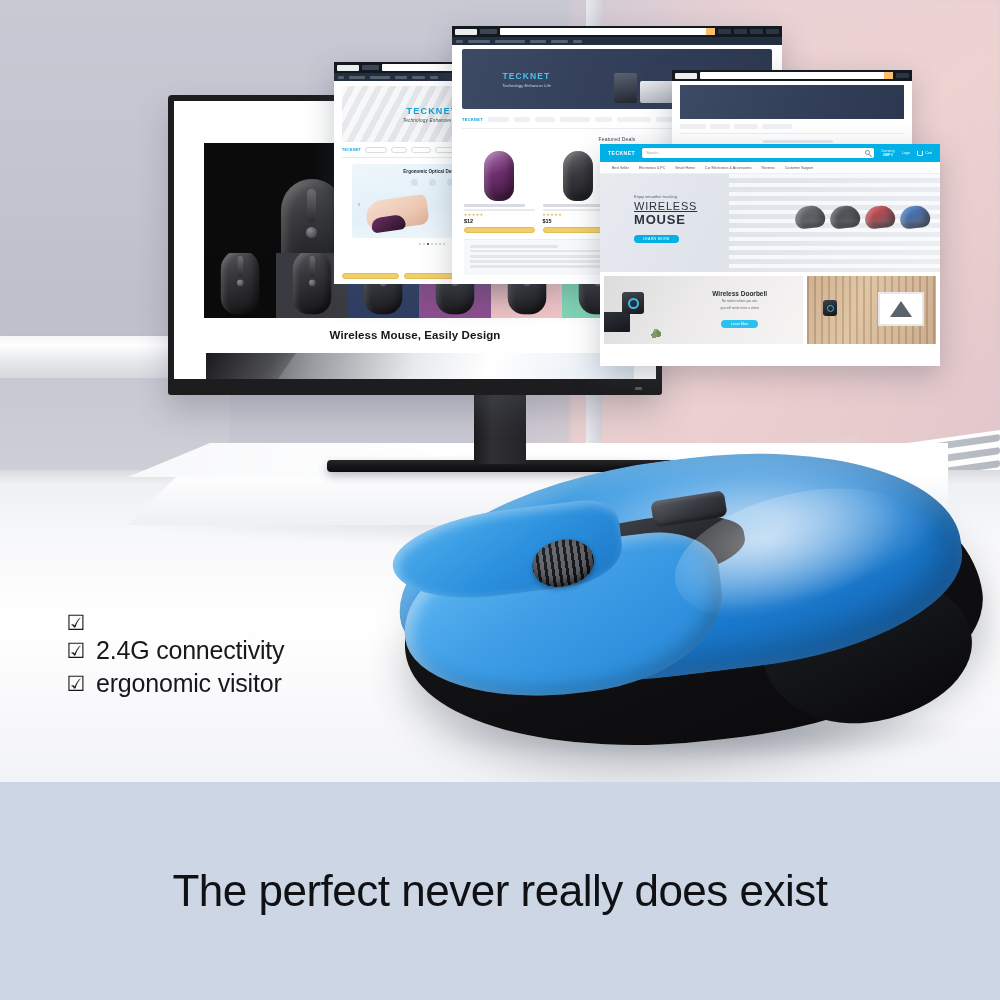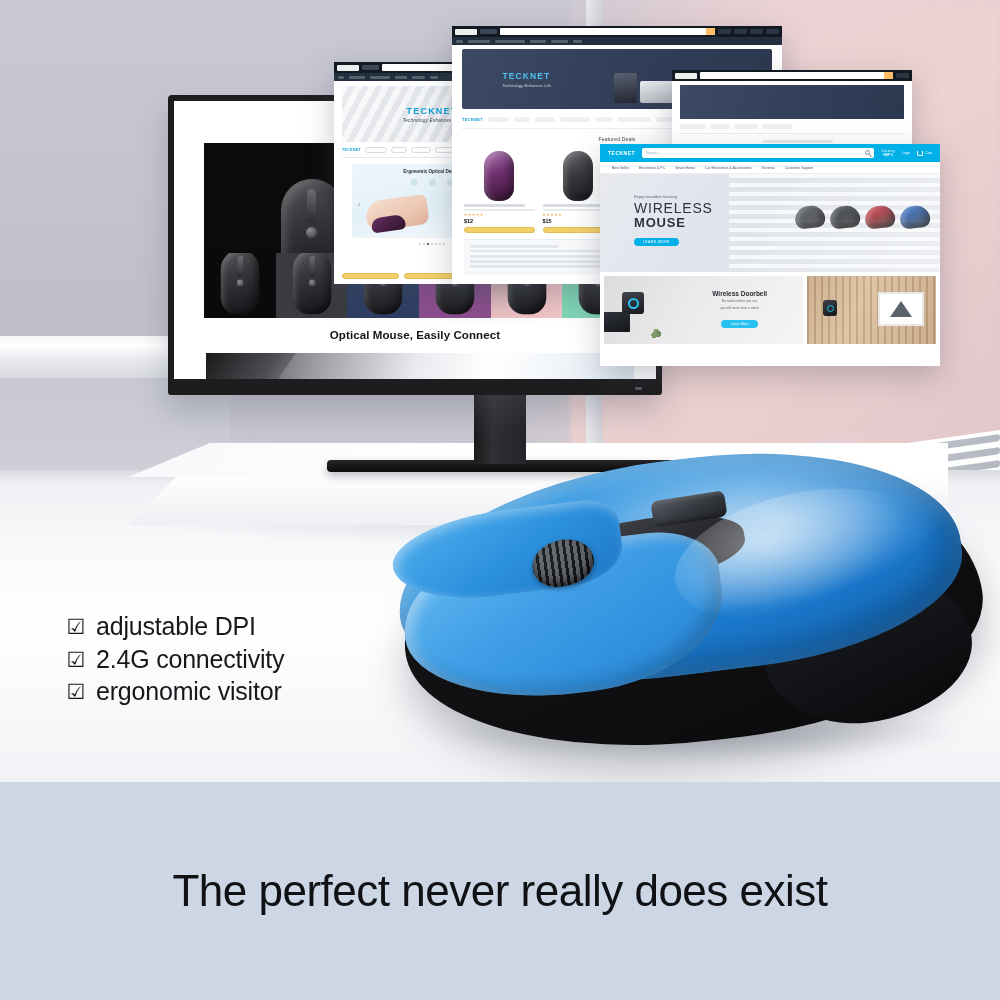--- a/index.html
+++ b/index.html
@@ -296,21 +296,21 @@
   .d-nav { height:12px; background:#fff; display:flex; align-items:center; gap:10px; padding:0 12px; border-bottom:1px solid #eceef1;}
   .d-nav span { font-size:3.5px; color:#4a525d; white-space:nowrap;}
   .d-hero {
     height: 98px; position:relative; overflow:hidden;
     background: linear-gradient(120deg,#e8eaf0 0%,#dfe3ea 40%,#eceef2 100%);
   }
   .d-hero-blinds { position:absolute; right:0; top:0; width:62%; height:100%; overflow:hidden;}
   .d-hero-blinds i { position:absolute; left:0; width:100%; height:4px; background: rgba(255,255,255,.72);}
   .d-hero-txt { position:absolute; left:34px; top:20px; }
   .d-hero-txt .small { font-size:4px; color:#5b646f; margin-bottom:2px; }
-  .d-hero-txt .big1 { font-size:14px; color:#2a3440; letter-spacing:.8px; line-height:1.05;}
+  .d-hero-txt .big1 { font-size:11px; color:#2a3440; letter-spacing:.8px; line-height:1.05;text-decoration:underline;}
   .d-hero-txt .big2 { font-size:13px; color:#2a3440; letter-spacing:.8px; font-weight:700; line-height:1.05;}
   .d-learn {
     margin-top:5px; display:inline-block; padding:2px 9px; border-radius:7px;
     background:#00b0e6; color:#fff; font-size:3.6px; letter-spacing:.3px;
   }
   .d-mice { position:absolute; right:10px; top:32px; display:flex; gap:5px; align-items:flex-end;}
   .d-mouse {
     width:30px; height:22px; border-radius: 15px 15px 9px 9px;
     transform: rotate(-6deg);
     box-shadow: inset -4px -3px 7px rgba(0,0,0,.35), inset 3px 2px 5px rgba(255,255,255,.3);
@@ -513,21 +513,21 @@
               <div class="sw" style="background: rgb(141, 78, 144);">
                 <div class="mouse-top"></div>
               </div>
               <div class="sw" style="background: rgb(240, 196, 199);">
                 <div class="mouse-top"></div>
               </div>
               <div class="sw" style="background: rgb(127, 214, 182);">
                 <div class="mouse-top"></div>
               </div>
             </div>
-          <div class="mpage-caption">Optical Mouse, Easily Connect</div>
+          <div class="mpage-caption">Wireless Mouse, Easily Design</div>
           <div class="mpage-lower"></div>
         </div>
       </div>
       <div class="monitor-led"></div>
     </div>
   </div>
 
   <div class="win win-a blur-xs">
     <div class="amz-bar">
       <div class="amz-logo"></div>
@@ -814,21 +814,20 @@
         <div class="d-frame">
             <i></i>
           </div>
       </div>
     </div>
   </div>
 
   <div class="features" id="featureList">
       <div class="feat-row">
         <span class="feat-check">☑</span>
-        <span class="feat-label">adjustable DPI</span>
       </div>
       <div class="feat-row">
         <span class="feat-check">☑</span>
         <span class="feat-label">2.4G connectivity</span>
       </div>
       <div class="feat-row">
         <span class="feat-check">☑</span>
         <span class="feat-label">ergonomic visitor</span>
       </div>
     </div>

